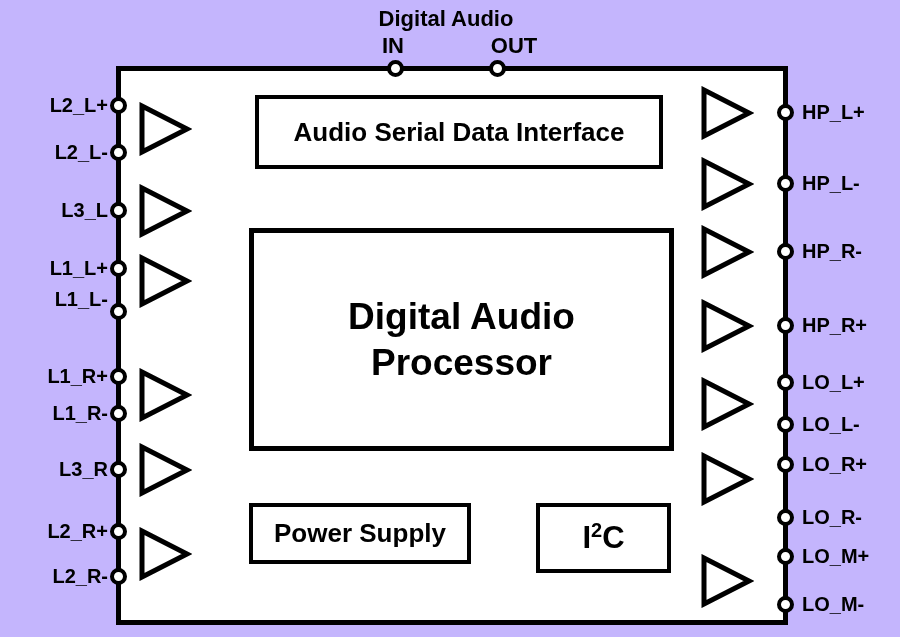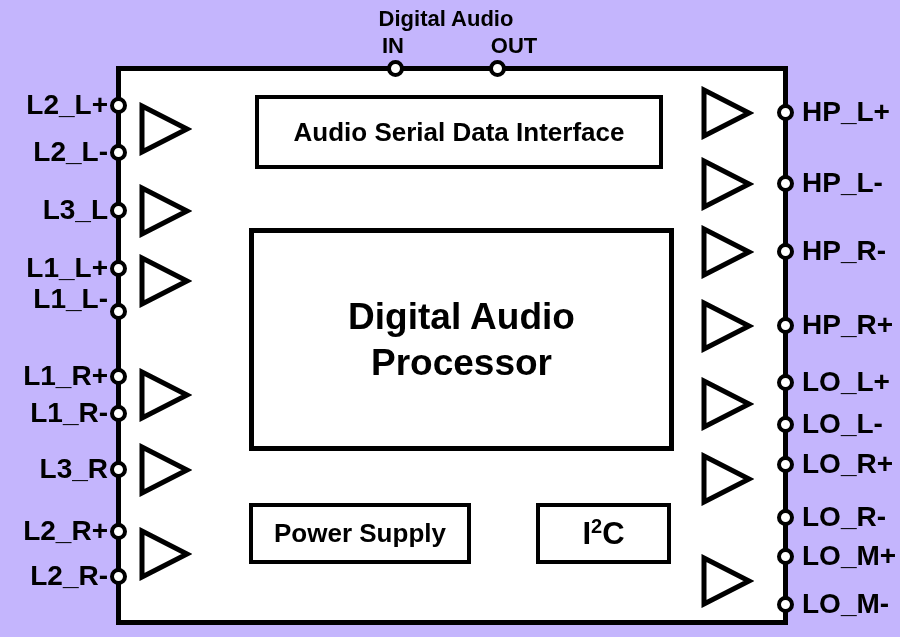--- a/index.html
+++ b/index.html
@@ -12,28 +12,28 @@
     border:5px solid #000;box-sizing:border-box;background:#fff;
   }
   .block{
     position:absolute;box-sizing:border-box;background:#fff;
     display:flex;align-items:center;justify-content:center;
     font-weight:bold;text-align:center;margin-left:12px;
   }
   .asdi-box{left:243px;top:95px;width:408px;height:74px;border:4px solid #000;font-size:26px;}
   .dap-box{left:237px;top:228px;width:425px;height:223px;border:5px solid #000;font-size:37px;line-height:46px;flex-direction:column;}
   .power-box{left:237px;top:503px;width:222px;height:61px;border:4px solid #000;font-size:26px;}
-  .i2c-box{left:524px;top:503px;width:135px;height:61px;border:4px solid #000;font-size:31px;}
+  .i2c-box{left:524px;top:503px;width:135px;height:70px;border:4px solid #000;font-size:31px;}
   .i2c-box sup{font-size:20px;line-height:0;}
   .pin-circle{
     position:absolute;width:9px;height:9px;border:4px solid #000;border-radius:50%;
     background:#fff;box-sizing:content-box;
   }
   .pin-label{
-    position:absolute;font-weight:bold;font-size:28px;height:30px;line-height:30px;white-space:nowrap;
+    position:absolute;font-weight:bold;font-size:20px;height:30px;line-height:30px;white-space:nowrap;
   }
   .pin-label.left{left:2px;width:106px;text-align:right;}
   .pin-label.right{left:802px;text-align:left;}
   .top-title{
     position:absolute;top:6px;left:346px;width:200px;text-align:center;
     font-weight:bold;font-size:22px;
   }
   .top-sub{
     position:absolute;top:33px;font-weight:bold;font-size:22px;text-align:center;
   }

